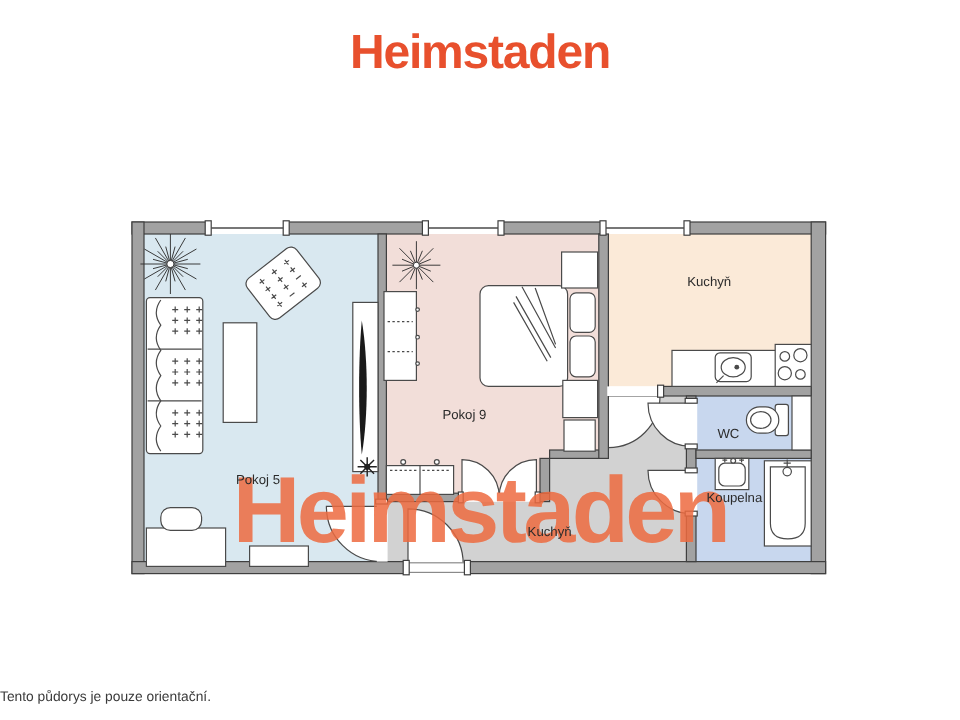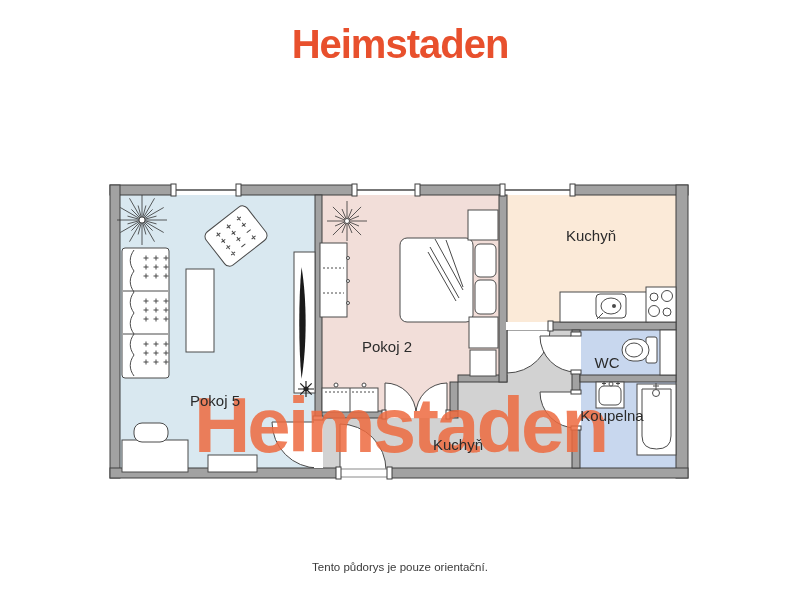--- a/index.html
+++ b/index.html
@@ -4,27 +4,27 @@
 <style>
   html,body{margin:0;padding:0;background:#fff;}
   #stage{position:relative;width:800px;height:600px;background:#fff;overflow:hidden;
          font-family:Liberation Sans, sans-serif;}
   #plan-svg{position:absolute;left:0;top:0;width:800px;height:600px;}
   .fur{fill:#fff;stroke:#4a4a4a;stroke-width:1;}
   .ln{fill:none;stroke:#4a4a4a;stroke-width:1;}
   .cap{fill:#fff;stroke:#3f3f3f;stroke-width:1;}
   .gap{fill:#fff;stroke:none;}
   .door{fill:#fff;stroke:#4a4a4a;stroke-width:1;}
-  .room-label{position:absolute;transform:translate(-50%,-50%);font-size:15px;color:#2b2b2b;
+  .room-label{position:absolute;transform:translate(-50%,-50%);font-size:11px;color:#2b2b2b;
               white-space:nowrap;z-index:6;}
   #logo{position:absolute;top:22px;left:0;width:800px;text-align:center;font-size:40px;
         font-weight:bold;letter-spacing:-1px;z-index:4;}
   #watermark{position:absolute;top:386px;left:0;width:800px;text-align:center;font-size:78px;
         font-weight:bold;letter-spacing:-3px;line-height:1;opacity:.85;z-index:5;pointer-events:none;}
-  #caption{position:absolute;top:561px;left:0;width:800px;text-align:center;font-size:11.5px;
+  #caption{position:absolute;top:575px;left:0;width:800px;font-size:11.5px;
         color:#3a3a3a;z-index:4;}
 </style>
 </head>
 <body>
 
 <div id="stage">
 
   <div id="logo" style="color: rgb(232, 80, 45);">Heimstaden</div>
 
   <svg id="plan-svg" viewBox="0 0 800 600">
@@ -196,21 +196,21 @@
     </g>
     <g>
       <rect class="fur" x="637" y="384" width="39" height="71"></rect>
       <path class="fur" d="M642,389H671V436Q671,449 656.5,449Q642,449 642,436Z"></path>
       <circle class="fur" cx="656" cy="393" r="3.5"></circle>
       <path class="ln" d="M653,386h6M656,383v6"></path>
     </g>
   </svg>
 
   <div class="room-label" style="left:215px;top:400px">Pokoj 5</div>
-  <div class="room-label" style="left:387px;top:346px">Pokoj 2</div>
+  <div class="room-label" style="left:387px;top:346px">Pokoj 9</div>
   <div class="room-label" style="left:591px;top:235px">Kuchyň</div>
   <div class="room-label" style="left:607px;top:362px">WC</div>
   <div class="room-label" style="left:612px;top:415px">Koupelna</div>
   <div class="room-label" style="left:458px;top:444px">Kuchyň</div>
 
   <div id="watermark" style="color: rgb(238, 107, 64);">Heimstaden</div>
 
   <div id="caption">Tento půdorys je pouze orientační.</div>
 </div>
 

